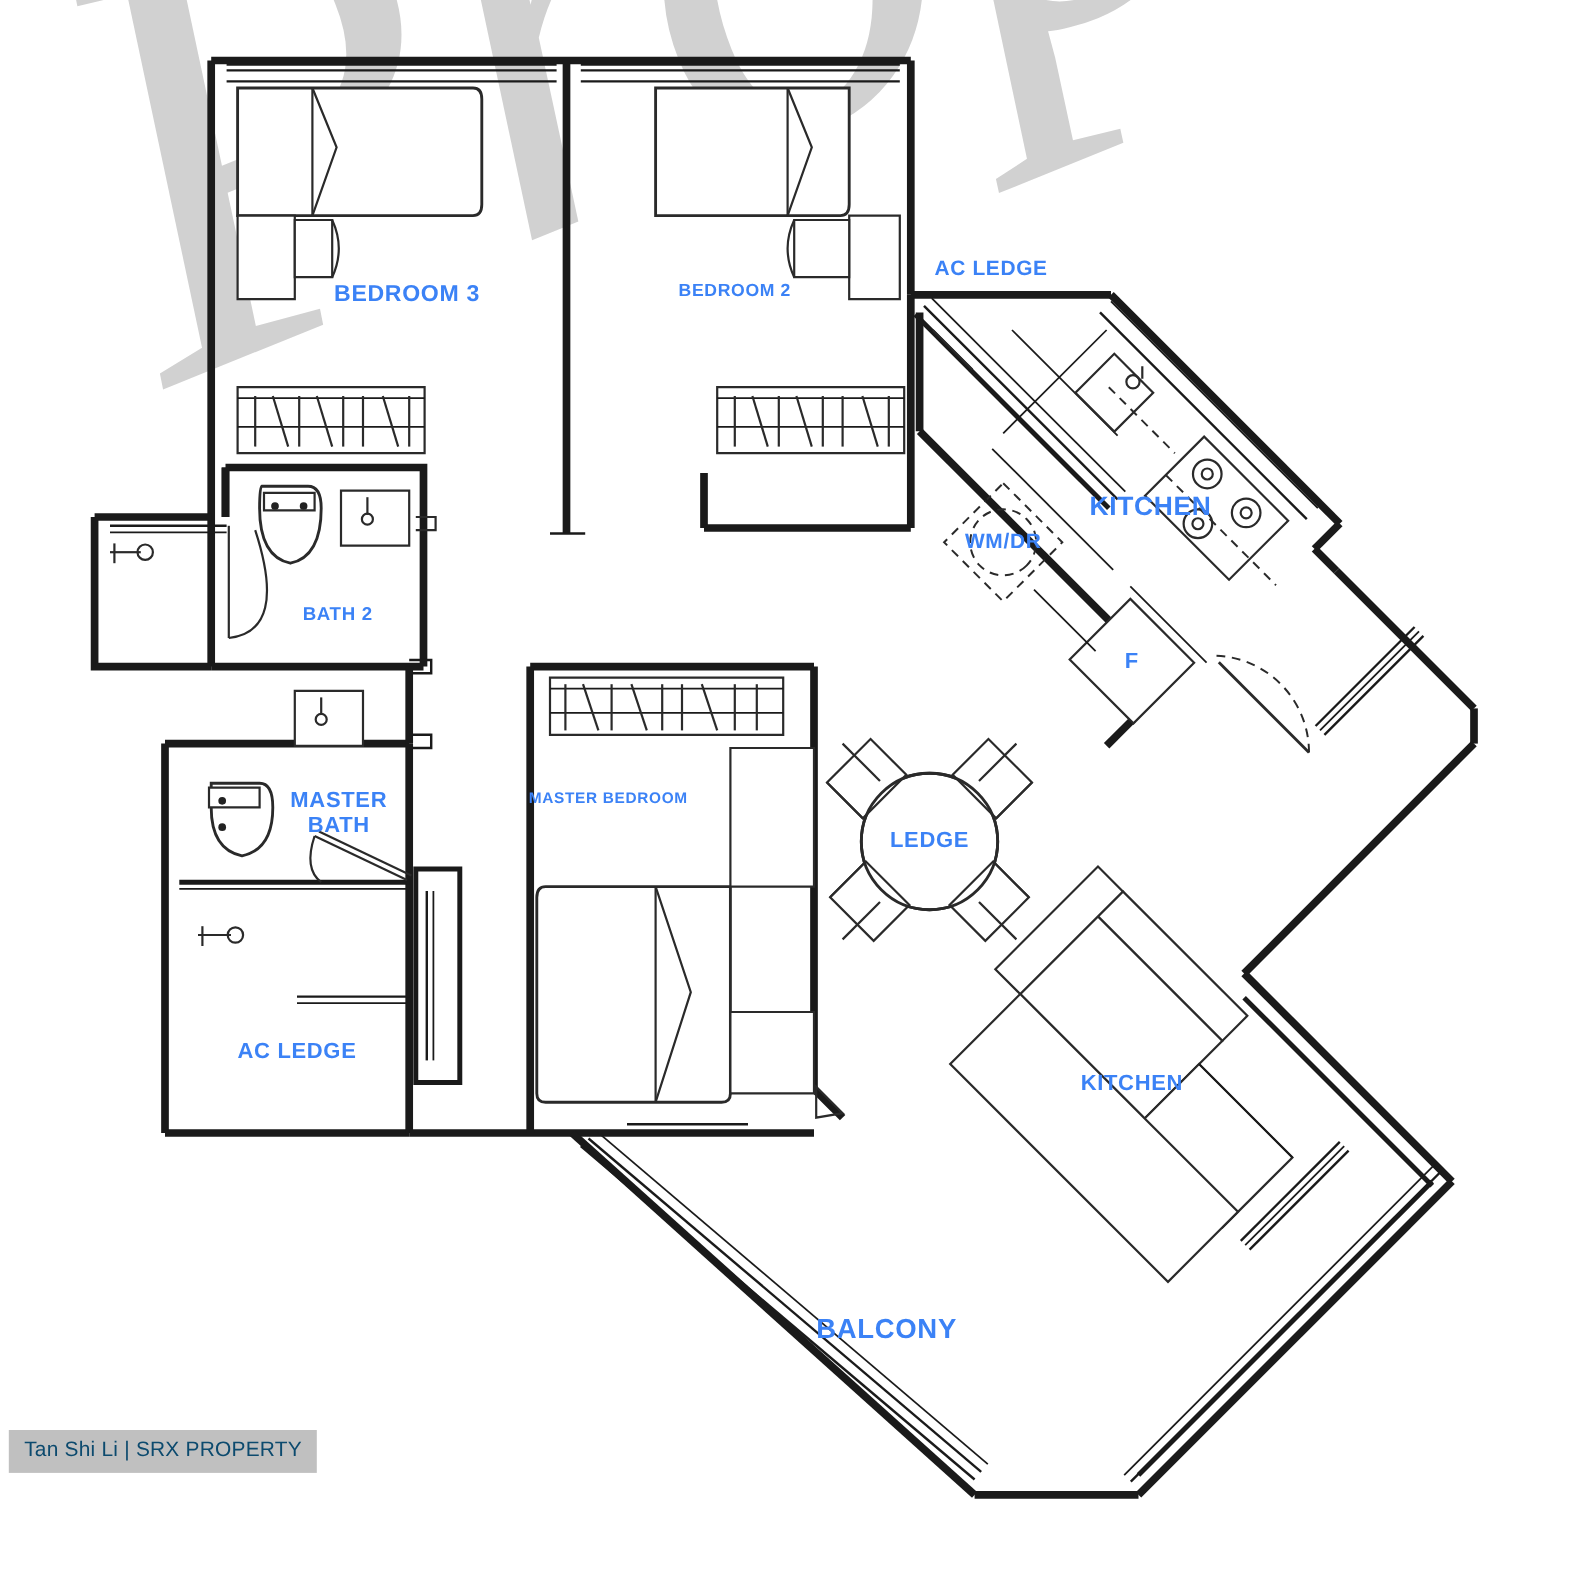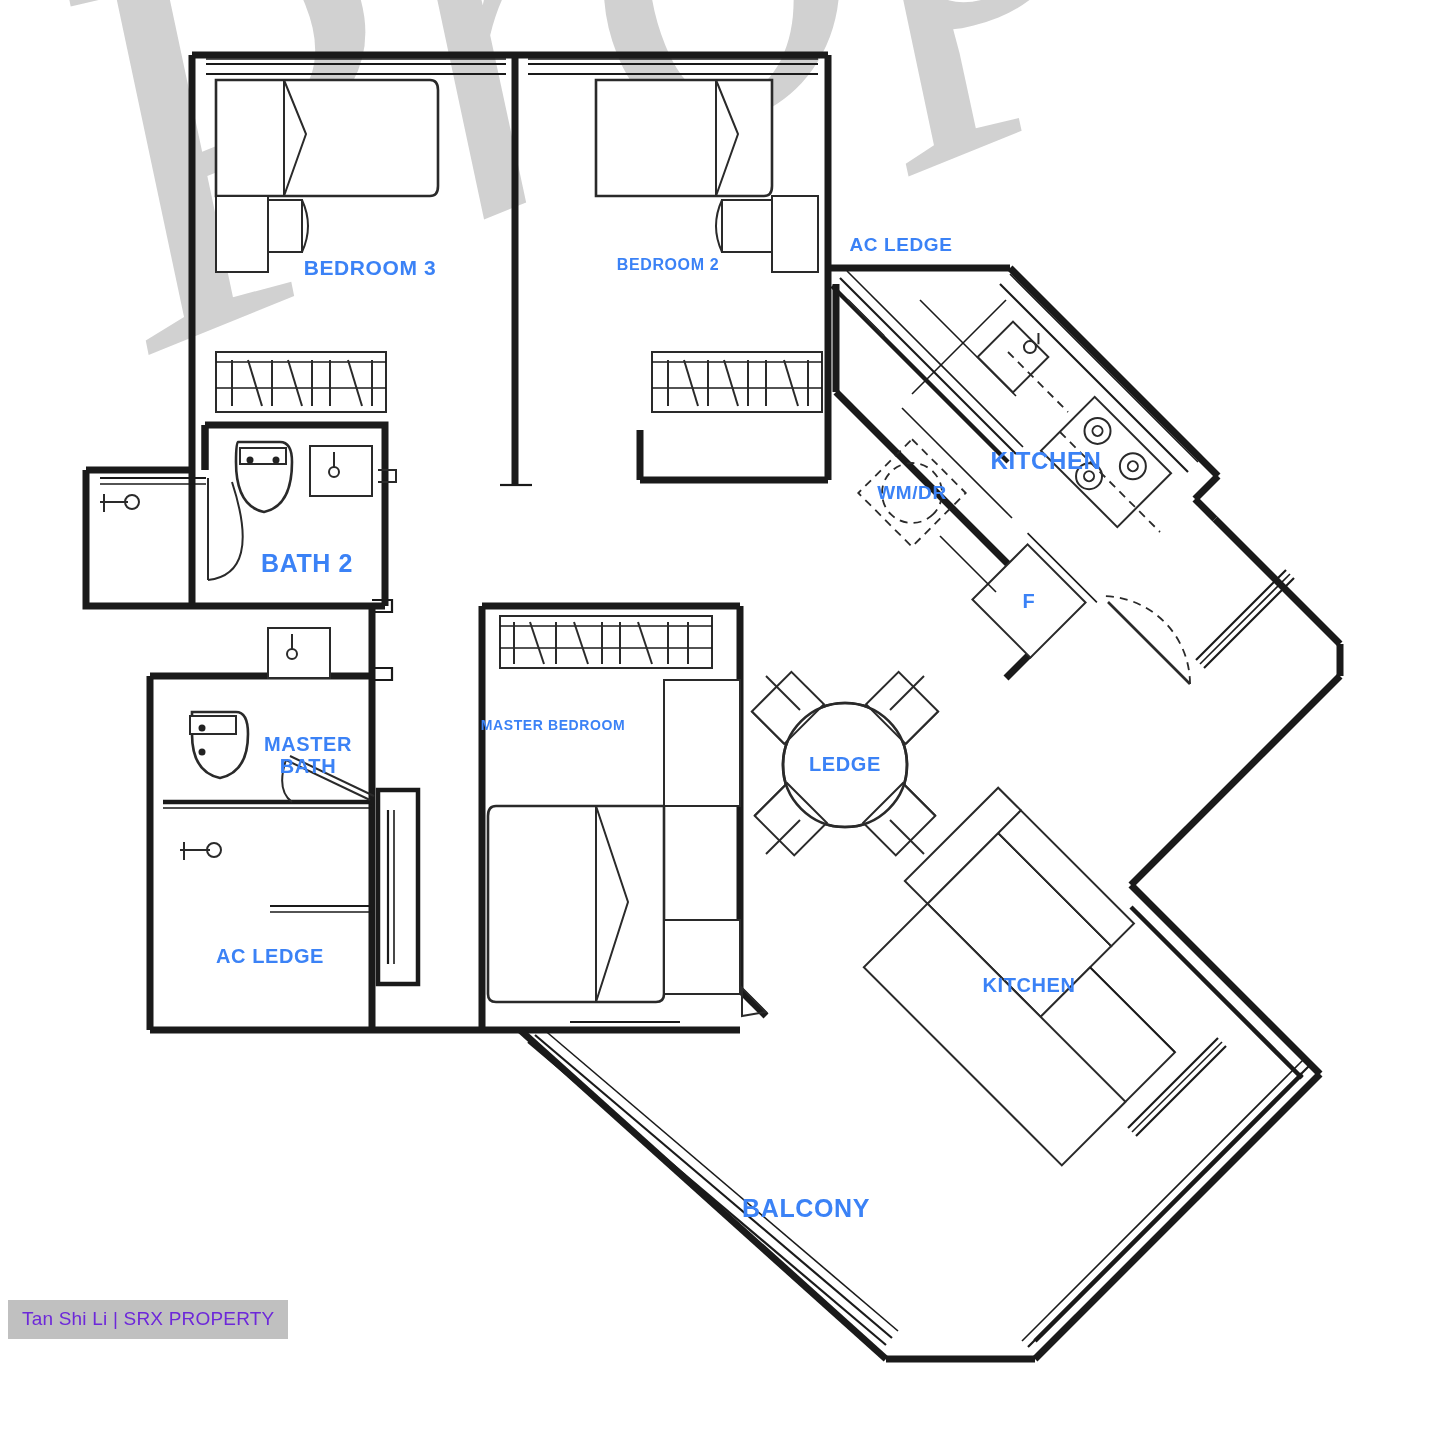--- a/index.html
+++ b/index.html
@@ -15,21 +15,21 @@
     color:#c9c9c9;
     opacity:.85;
     white-space:nowrap;
     letter-spacing:-6px;
     transform:rotate(-22deg);
     transform-origin:left top;
     user-select:none;
   }
   #credit-badge{
     position:absolute;left:8px;top:1300px;
-    background:#c0c0c0;color:#6d28d9;
+    background:#c0c0c0;color:#0c4a6e;
     font-size:19px;font-family:"Liberation Sans",sans-serif;
     padding:8px 14px 9px 14px;
     letter-spacing:.2px;
   }
   .lbl{
     position:absolute;
     font-family:"Liberation Sans",sans-serif;
     font-weight:700;
     color:#3b82f6;
     letter-spacing:.6px;
@@ -364,23 +364,23 @@
   <div class="lbl c" style="left:588px;top:256px;width:160px;font-size:16px;">BEDROOM 2</div>
 
   <div class="lbl c" style="left:831px;top:234px;width:140px;font-size:19px;">AC LEDGE</div>
 
   <div class="lbl c" style="left:976px;top:447px;width:140px;font-size:24px;">KITCHEN</div>
 
   <div class="lbl c" style="left:852px;top:482px;width:120px;font-size:19px;">WM/DR</div>
 
   <div class="lbl c" style="left:1009px;top:590px;width:40px;font-size:20px;">F</div>
 
-  <div class="lbl c" style="left:247px;top:549px;width:120px;font-size:25px;">BATH 2</div>
-
-  <div class="lbl c" style="left:248px;top:733px;width:120px;font-size:20px;line-height:1.12;white-space:pre;">MASTER
+  <div class="lbl c" style="left:247px;top:549px;width:120px;font-size:17px;">BATH 2</div>
+
+  <div class="lbl c" style="left:248px;top:717px;width:120px;font-size:20px;line-height:1.12;white-space:pre;">MASTER
 BATH</div>
 
   <div class="lbl c" style="left:433px;top:717px;width:240px;font-size:14px;">MASTER BEDROOM</div>
 
   <div class="lbl c" style="left:200px;top:945px;width:140px;font-size:20px;">AC LEDGE</div>
 
   <div class="lbl c" style="left:785px;top:753px;width:120px;font-size:20px;">LEDGE</div>
 
   <div class="lbl c" style="left:969px;top:974px;width:120px;font-size:20px;">KITCHEN</div>
 

